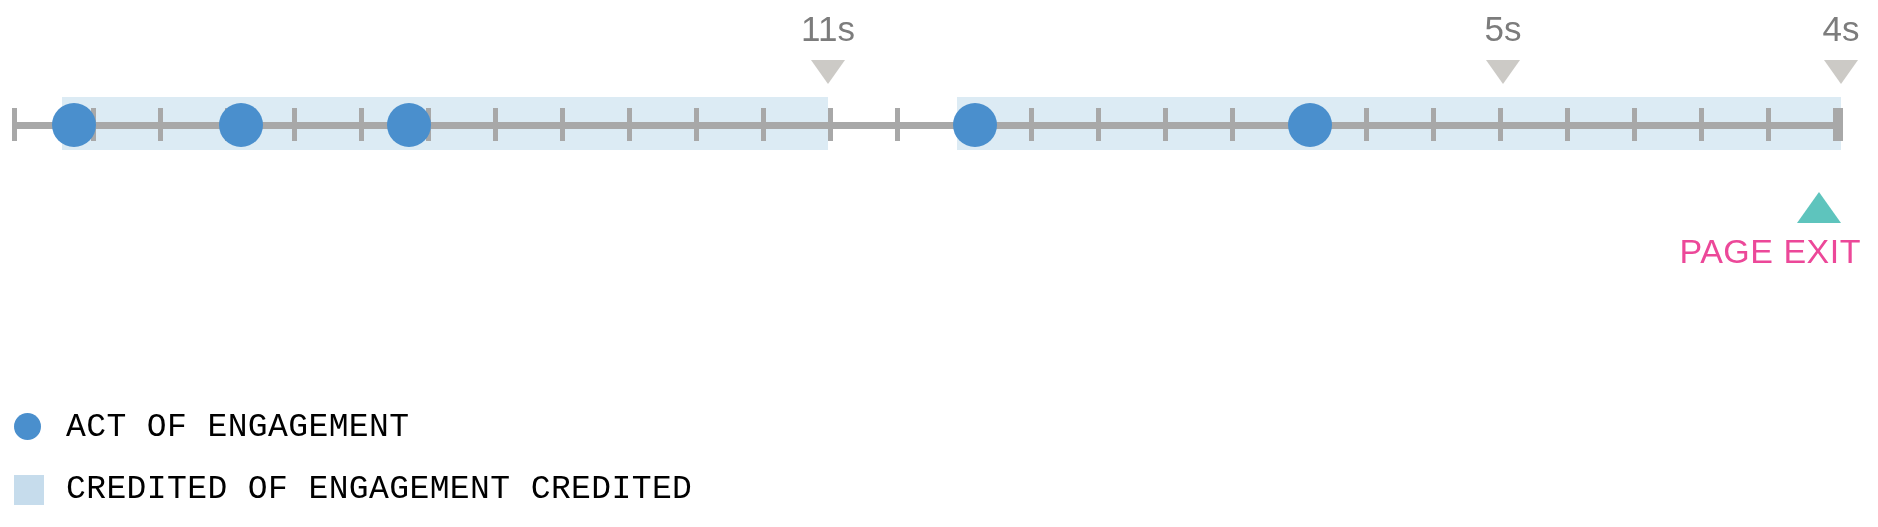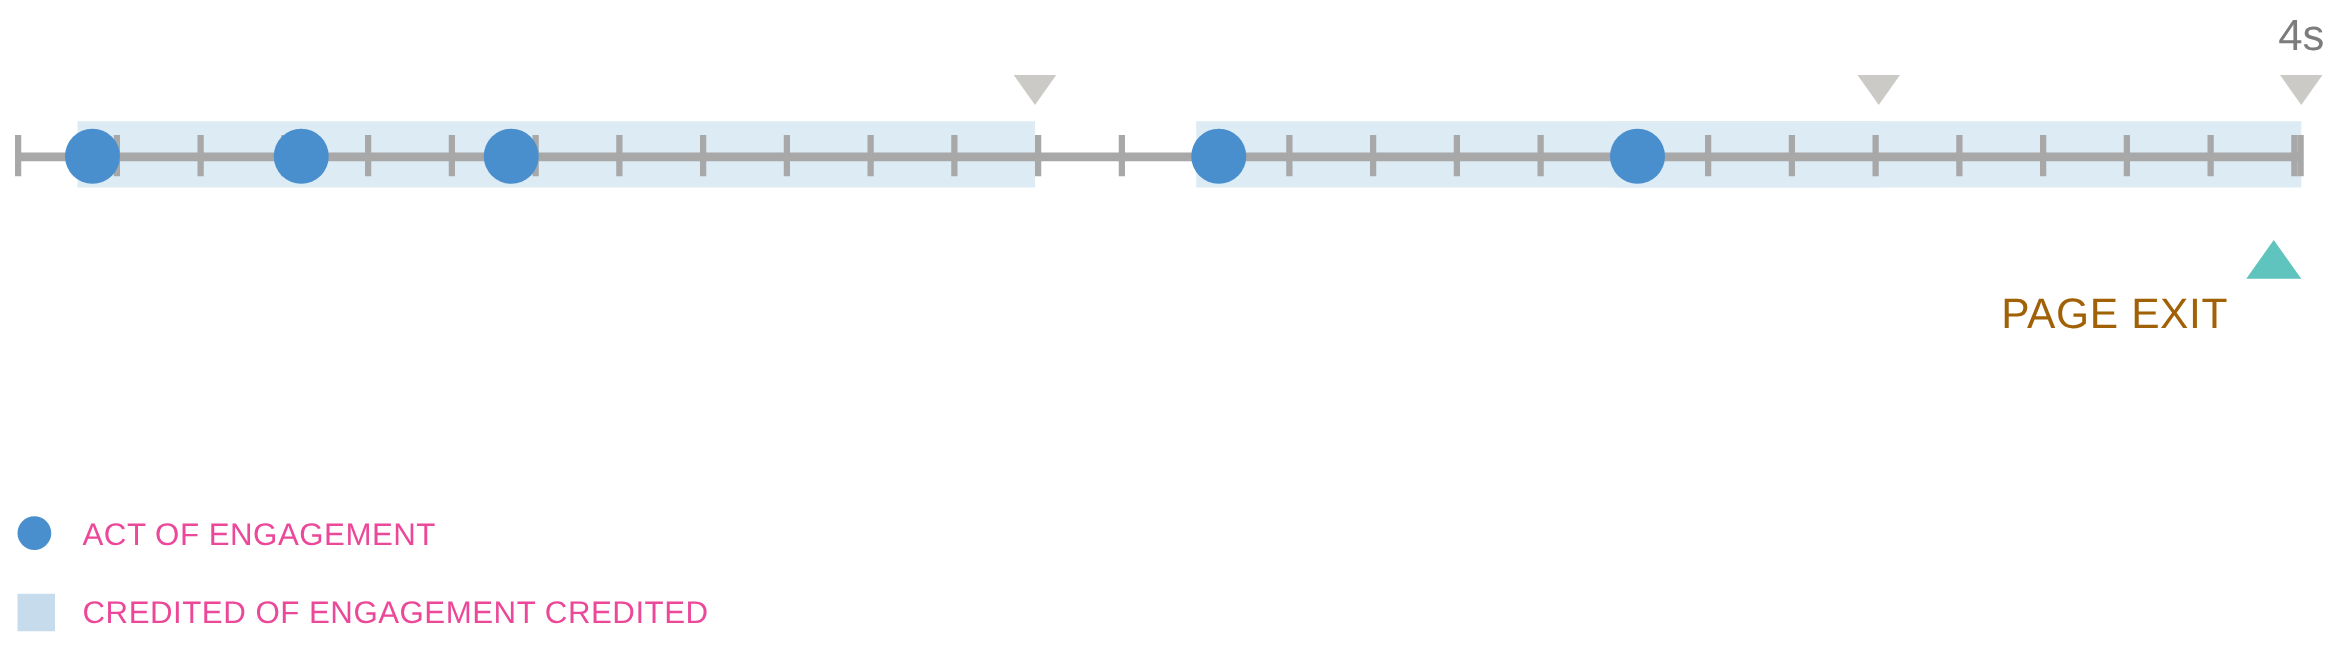--- a/index.html
+++ b/index.html
@@ -104,23 +104,23 @@
     height: 0;
     border-left: 22px solid transparent;
     border-right: 22px solid transparent;
     border-bottom: 31px solid #5ec4bd;
   }
   #page-exit .exit-label {
     position: absolute;
     top: 42px;
     left: 0;
     width: 260px;
-    text-align: left;
+    text-align: right;
     font-size: 34px;
-    color: #a16207;
+    color: #ec4899;
     letter-spacing: 0.5px;
     white-space: nowrap;
   }
 
   
   #legend {
     position: absolute;
     left: 12px;
     top: 405px;
   }
@@ -142,25 +142,26 @@
     left: 2px;
     top: 8px;
     width: 30px;
     height: 30px;
     background: #c6dcec;
   }
   .legend-text {
     position: absolute;
     left: 54px;
     top: 2px;
-    font-size: 25px;
+    font-size: 33px;
     line-height: 42px;
-    color: #ec4899;
+    color: #000000;
     letter-spacing: 0.4px;
     white-space: nowrap;
+    font-family: Liberation Mono, monospace;
   }
 </style>
 </head>
 <body>
 
 <div id="stage">
 
   <div id="timeline">
 
     <div id="bands">
@@ -206,23 +207,25 @@
     <div id="dots">
         <div class="engagement-dot" style="left: 52px; top: 103px; width: 44px; height: 44px; background: rgb(74, 143, 205);"></div>
         <div class="engagement-dot" style="left: 219px; top: 103px; width: 44px; height: 44px; background: rgb(74, 143, 205);"></div>
         <div class="engagement-dot" style="left: 387px; top: 103px; width: 44px; height: 44px; background: rgb(74, 143, 205);"></div>
         <div class="engagement-dot" style="left: 953px; top: 103px; width: 44px; height: 44px; background: rgb(74, 143, 205);"></div>
         <div class="engagement-dot" style="left: 1288px; top: 103px; width: 44px; height: 44px; background: rgb(74, 143, 205);"></div>
       </div>
 
     <div id="markers">
         <div class="sec-marker" style="left: 828px;">
+          <div class="sec-label">11s</div>
           <div class="sec-caret" style="border-top-color: rgb(204, 202, 198);"></div>
         </div>
         <div class="sec-marker" style="left: 1503px;">
+          <div class="sec-label">5s</div>
           <div class="sec-caret" style="border-top-color: rgb(204, 202, 198);"></div>
         </div>
         <div class="sec-marker" style="left: 1841px;">
           <div class="sec-label">4s</div>
           <div class="sec-caret" style="border-top-color: rgb(204, 202, 198);"></div>
         </div>
       </div>
 
     <div id="page-exit" style="left: 1841px;">
       <div class="exit-caret"></div>

